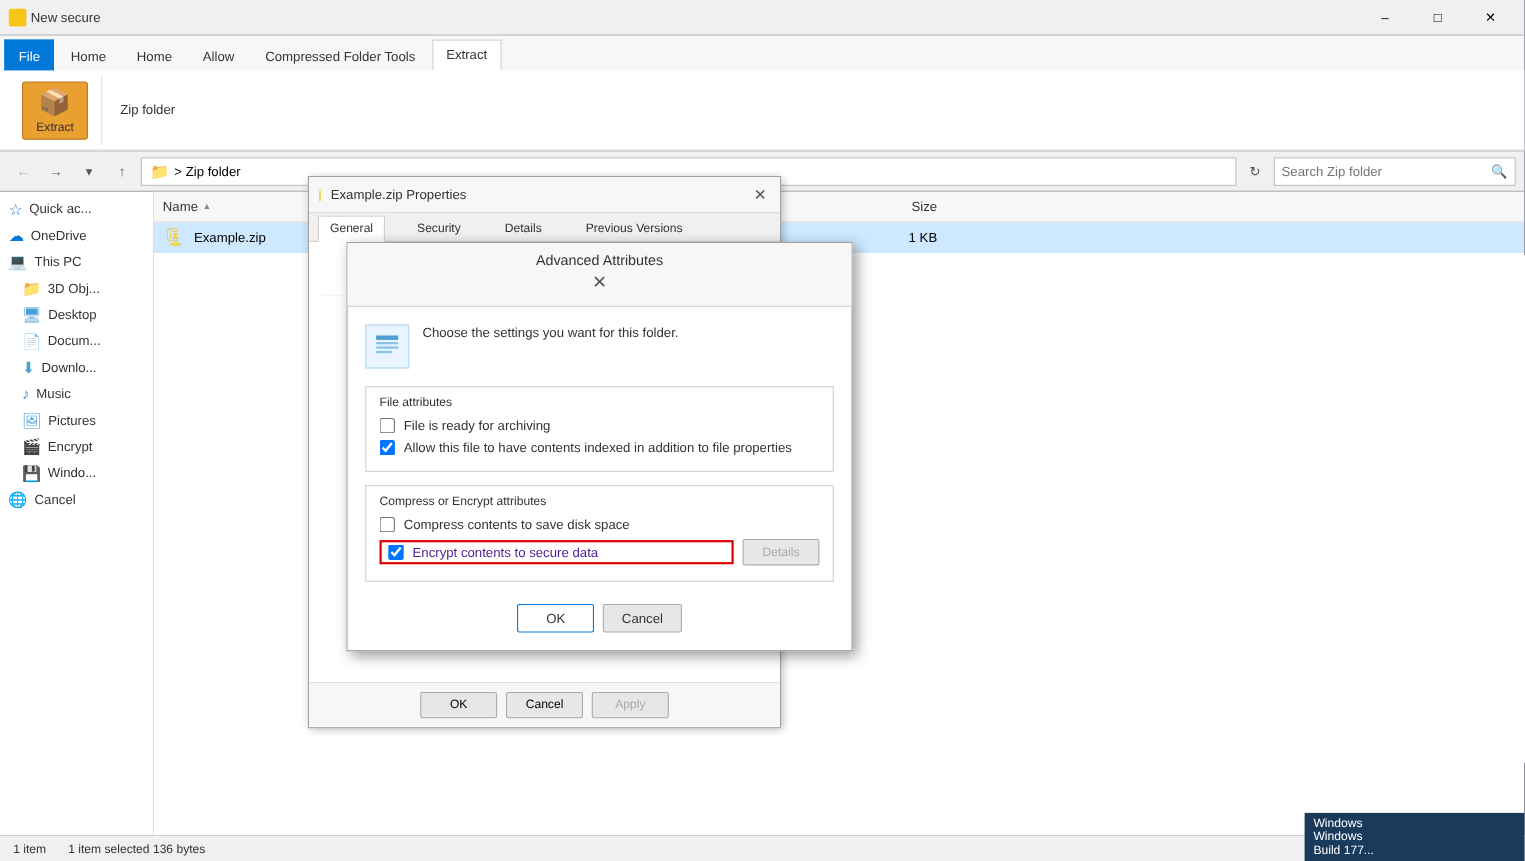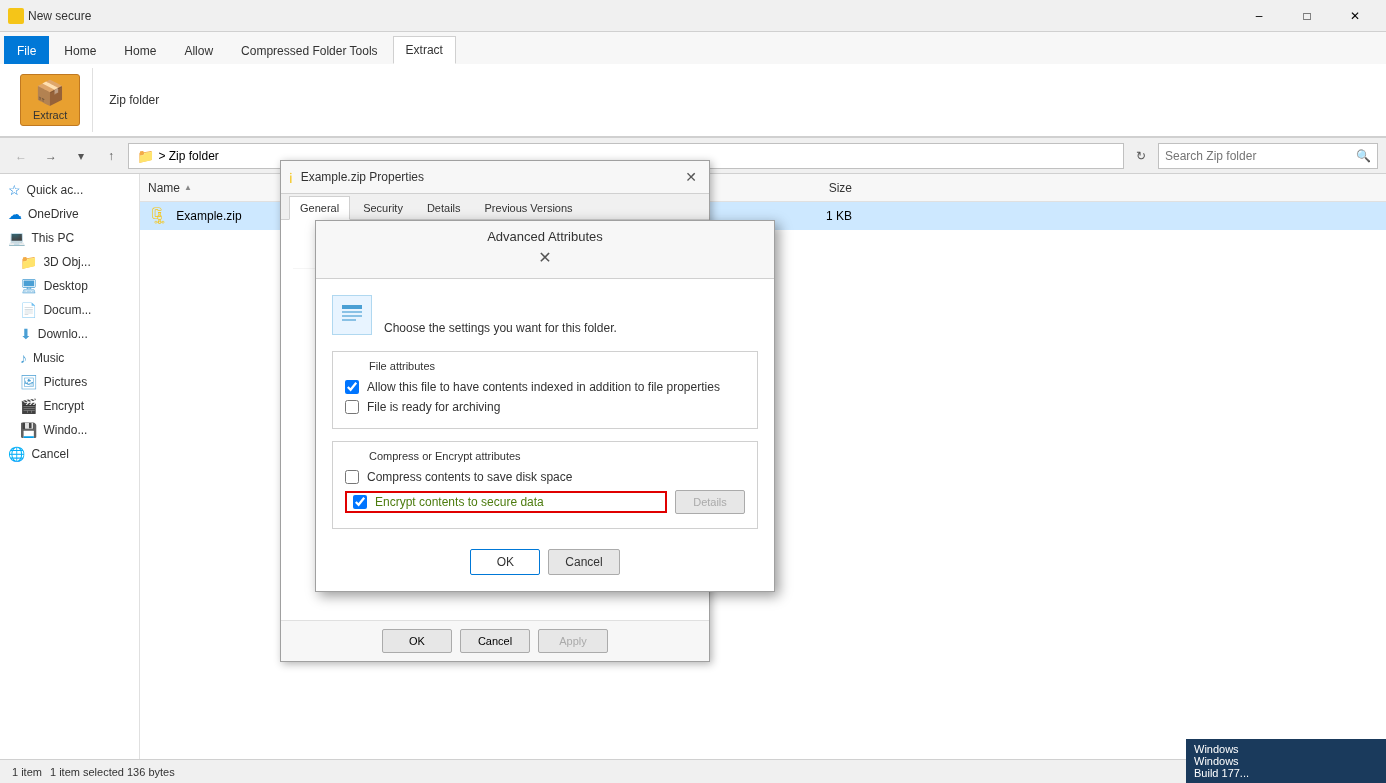--- a/index.html
+++ b/index.html
@@ -225,21 +225,21 @@
     
     .status-bar {
       height: 24px;
       background: #f0f0f0;
       border-top: 1px solid #d0d0d0;
       display: flex;
       align-items: center;
       padding: 0 12px;
       font-size: 11px;
       color: #333;
-      gap: 8px;
+      gap: 20px;
       position: absolute;
       bottom: 0;
       width: 100%;
     }
     .status-bar-right { margin-left: auto; display: flex; gap: 4px; }
     .view-btn { width: 22px; height: 22px; display: flex; align-items: center; justify-content: center; border: 1px solid #c0c0c0; background: white; cursor: pointer; font-size: 10px; }
 
     
     .dialog-properties {
       position: absolute;
@@ -271,21 +271,21 @@
       background: #f0f0f0;
     }
     .dialog-tab {
       padding: 5px 10px;
       font-size: 11px;
       cursor: pointer;
       border: 1px solid transparent;
       border-bottom: none;
       background: transparent;
       color: #333;
-      margin-right: 2px;
+      margin-right: 18px;
       margin-top: 2px;
     }
     .dialog-tab.active {
       background: white;
       border-color: #d0d0d0;
       border-bottom: 1px solid white;
       margin-bottom: -1px;
     }
     .dialog-body {
       padding: 12px;
@@ -341,40 +341,40 @@
     .adv-close-btn {
       width: 26px; height: 26px;
       border: none; background: transparent; cursor: pointer;
       font-size: 16px; color: #555;
       display: flex; align-items: center; justify-content: center;
       border-radius: 2px;
     }
     .adv-body { padding: 16px; }
     .adv-header-row {
       display: flex;
-      align-items: flex-end;
+      align-items: flex-start;
       margin-bottom: 16px;
     }
     .adv-header-icon {
       width: 40px; height: 40px;
       background: #e8f4ff;
       border: 1px solid #b0d8f0;
       display: flex; align-items: center; justify-content: center;
       margin-right: 12px;
       font-size: 20px;
       color: #0078d7;
       flex-shrink: 0;
     }
     .adv-header-text { font-size: 12px; color: #333; }
     .adv-section {
       border: 1px solid #d0d0d0;
       padding: 8px 12px;
       margin-bottom: 12px;
     }
-    .adv-section-title { font-size: 11px; color: #333; margin-bottom: 8px; margin-left: 24px; }
+    .adv-section-title { font-size: 11px; color: #333; margin-bottom: 8px; }
     .adv-checkbox-row {
       display: flex;
       align-items: center;
       margin-bottom: 6px;
       font-size: 12px;
       color: #333;
     }
     .adv-checkbox-row input[type="checkbox"] {
       margin-right: 8px;
       width: 14px;
@@ -392,21 +392,21 @@
       border: 2px solid #e00000;
       padding: 2px 6px;
       flex: 1;
     }
     .encrypt-highlight input[type="checkbox"] {
       margin-right: 8px;
       width: 14px;
       height: 14px;
       cursor: pointer;
     }
-    .encrypt-label { font-size: 12px; color: #4d7c0f; }
+    .encrypt-label { font-size: 12px; color: #4c1d95; }
     .details-btn {
       margin-left: 8px;
       min-width: 70px;
       height: 24px;
       border: 1px solid #ababab;
       background: #e7e7e7;
       font-size: 11px;
       cursor: pointer;
       border-radius: 2px;
       color: #aaa;
@@ -675,26 +675,26 @@
           <rect x="4" y="10" width="20" height="2" fill="#4a9fd4" opacity="0.6"></rect>
           <rect x="4" y="14" width="20" height="2" fill="#4a9fd4" opacity="0.6"></rect>
           <rect x="4" y="18" width="14" height="2" fill="#4a9fd4" opacity="0.6"></rect>
         </svg>
       </div>
       <span class="adv-header-text">Choose the settings you want for this folder.</span>
     </div>
     <div class="adv-section">
       <div class="adv-section-title">File attributes</div>
       <div class="adv-checkbox-row">
+        <input type="checkbox" id="archive-chk" style="">
+        <label for="archive-chk">File is ready for archiving</label>
+      </div>
+      <div class="adv-checkbox-row">
         <input type="checkbox" id="index-chk" checked="" style="">
         <label for="index-chk">Allow this file to have contents indexed in addition to file properties</label>
-      </div>
-      <div class="adv-checkbox-row">
-        <input type="checkbox" id="archive-chk" style="">
-        <label for="archive-chk">File is ready for archiving</label>
       </div>
     </div>
     <div class="adv-section">
       <div class="adv-section-title">Compress or Encrypt attributes</div>
       <div class="adv-checkbox-row">
         <input type="checkbox" id="compress-chk" style="">
         <label for="compress-chk">Compress contents to save disk space</label>
       </div>
       <div class="encrypt-row">
         <div class="encrypt-highlight">

